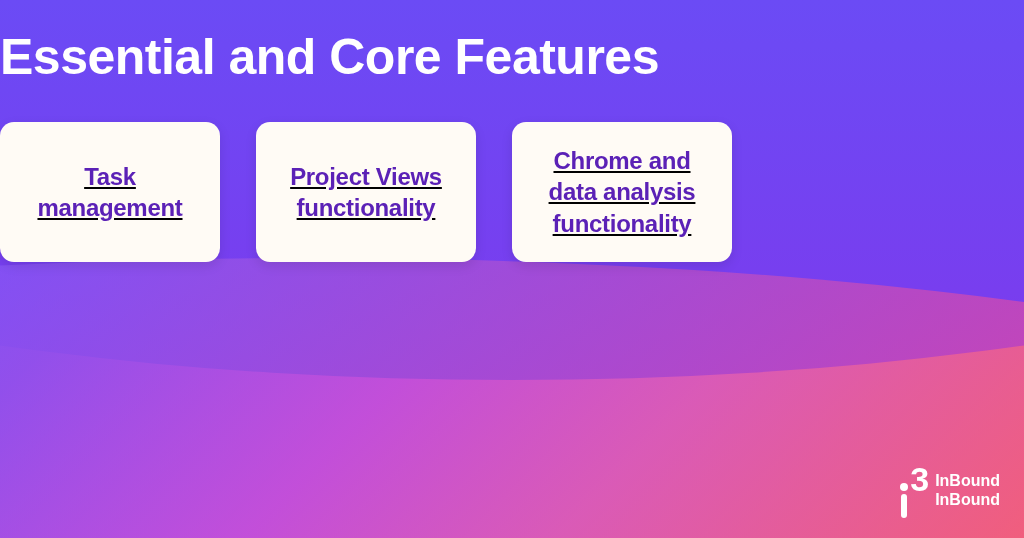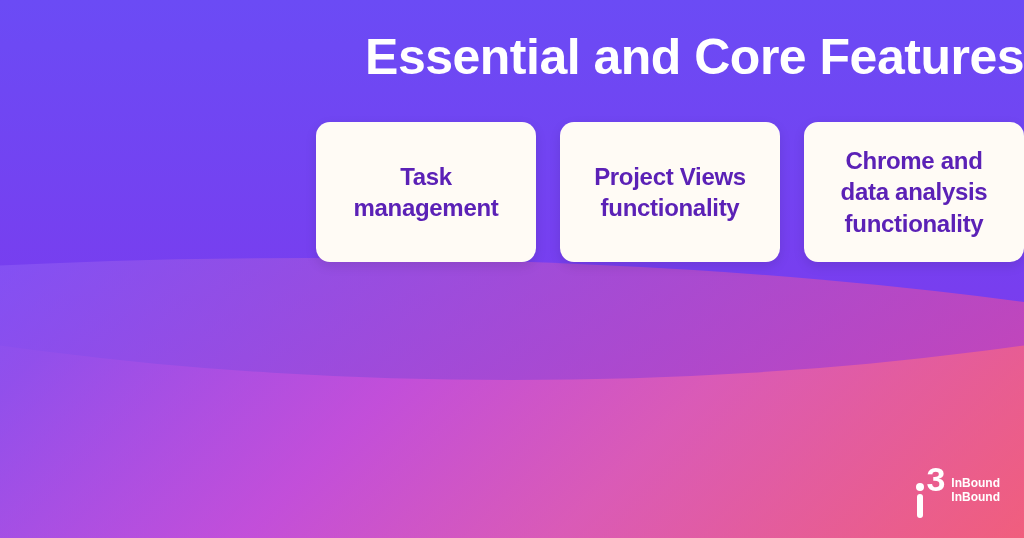--- a/index.html
+++ b/index.html
@@ -45,37 +45,38 @@
       z-index: 2;
     }
     
     .content {
       position: relative;
       z-index: 10;
       width: 100%;
       height: 100%;
       display: flex;
       flex-direction: column;
-      align-items: flex-end;
+      align-items: flex-start;
       padding-top: 28px;
     }
     
     .title {
       color: #FFFFFF;
       font-size: 50px;
       font-weight: 700;
       letter-spacing: -0.5px;
       margin-bottom: 36px;
     }
     
     .grid {
       display: grid;
       grid-template-columns: repeat(3, 220px);
       grid-template-rows: repeat(2, 140px);
-      gap: 24px 24px;
+      gap: 24px 36px;
+      text-decoration: underline;
     }
     
     .card {
       background: #FFFBF5;
       border-radius: 14px;
       display: flex;
       align-items: center;
       justify-content: center;
       padding: 20px;
       box-shadow: 0 4px 12px rgba(0, 0, 0, 0.1);
@@ -133,21 +134,21 @@
       font-size: 34px;
       font-weight: 700;
       color: #FFFFFF;
       line-height: 1;
     }
     
     .logo-text {
       display: flex;
       flex-direction: column;
       color: #FFFFFF;
-      font-size: 12px;
+      font-size: 16px;
       font-weight: 600;
       line-height: 1.2;
     }
   </style>
 </head>
 <body>
 
 <div class="background"></div>
 <div class="wave1"></div>
 <div class="wave2"></div>

